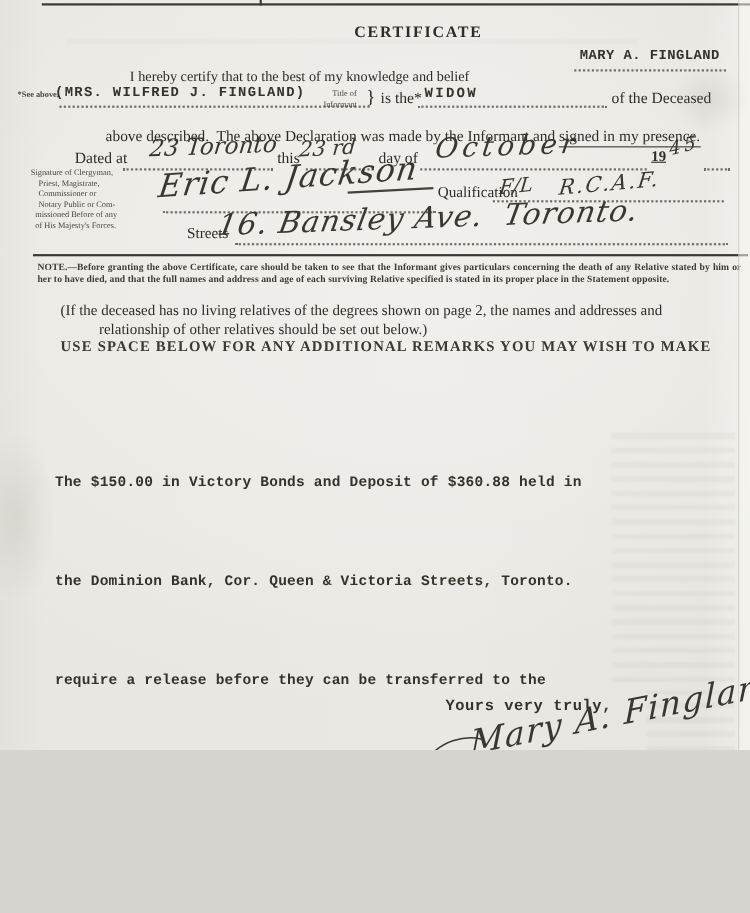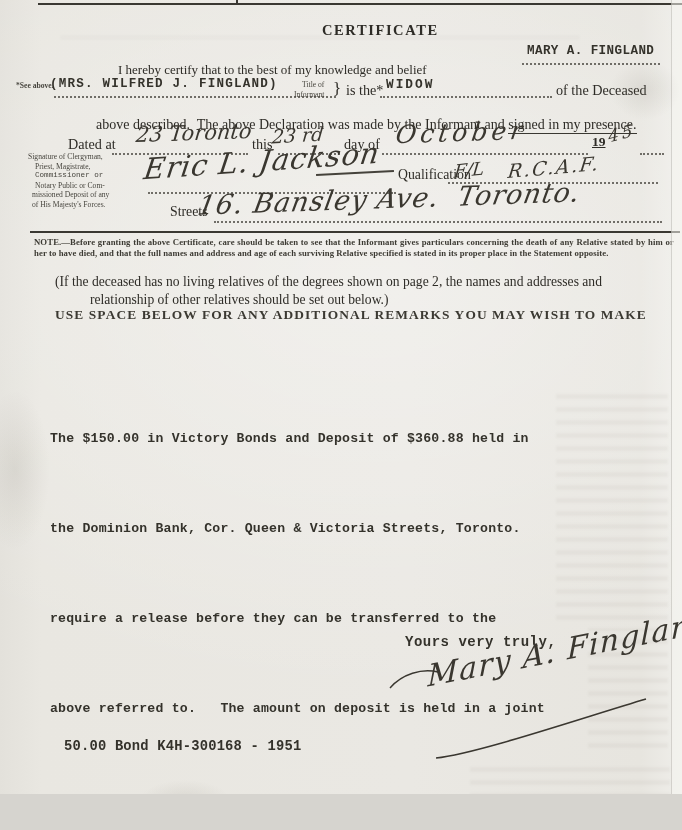--- a/index.html
+++ b/index.html
@@ -1,17 +1,17 @@
 <!DOCTYPE html>
 <html><head>
 <meta charset="utf-8">
 <style>
   html,body{margin:0;padding:0;background:#d6d4cf;}
   .page{
-    position:relative;width:682px;height:794px;overflow:hidden;
+    position:relative;width:682px;height:682px;overflow:hidden;
     background:
       radial-gradient(ellipse 900px 600px at 55% 35%, rgba(255,255,255,.35), rgba(0,0,0,0) 70%),
       linear-gradient(90deg,#e3e1db 0,#e9e7e1 6%,#eae8e3 60%,#e7e5df 94%,#efeeea 100%),
       #e9e7e1;
     font-family:"Liberation Serif", serif;color:#2e2c27;
   }
   .abs{position:absolute;}
   .serif{font-family:"Liberation Serif", serif;color:#2e2c27;}
   .typed{font-family:"Liberation Mono", monospace;font-weight:bold;color:#34322b;white-space:pre;}
   .hand{font-family:"DejaVu Serif", serif;font-style:italic;color:#3a3730;white-space:pre;}
@@ -71,23 +71,23 @@
   <div class="abs serif" style="left:344px;top:136px;font-size:14.2px;">day of</div>
   <div class="dotline" style="left:382px;top:153px;width:206px;"></div>
   <div class="abs hand" style="left:396px;top:118px;font-size:25px;letter-spacing:4px;transform:rotate(-2deg) skewX(-10deg);">October</div>
   <div class="abs serif" style="left:592px;top:134px;font-size:13.5px;font-weight:bold;text-decoration:underline;">19</div>
   <div class="abs hand" style="left:608px;top:123px;font-size:17px;letter-spacing:3px;transform:rotate(-14deg) skewX(-10deg);">45</div>
   <div class="dotline" style="left:640px;top:153px;width:24px;"></div>
 
   <div class="abs tiny" style="left:28px;top:152px;width:122px;">
     <div>Signature of Clergyman,</div>
     <div style="padding-left:7px;">Priest, Magistrate,</div>
-    <div style="padding-left:7px;font-family:Liberation Mono, monospace;">Commissioner or</div>
+    <div style="padding-left:7px;">Commissioner or</div>
     <div style="padding-left:7px;">Notary Public or Com-</div>
-    <div style="padding-left:4px;">missioned Deposit of any</div>
+    <div style="padding-left:4px;">missioned Before of any</div>
     <div style="padding-left:4px;">of His Majesty's Forces.</div>
   </div>
 
   <div class="abs hand" style="left:144px;top:144px;font-size:29px;letter-spacing:1px;transform:rotate(-4deg) skewX(-12deg);z-index:2;">Eric L. Jackson</div>
   <div class="rule" style="left:316px;top:172px;width:78px;height:1.6px;transform:rotate(-3deg);background:#45423b;"></div>
   <div class="dotline" style="left:148px;top:192px;width:248px;"></div>
 
   <div class="abs serif" style="left:398px;top:167px;font-size:13.8px;">Qualification</div>
   <div class="dotline" style="left:448px;top:182px;width:210px;"></div>
   <div class="abs hand" style="left:454px;top:159px;font-size:18px;transform:rotate(-6deg) skewX(-12deg);">F/L</div>

